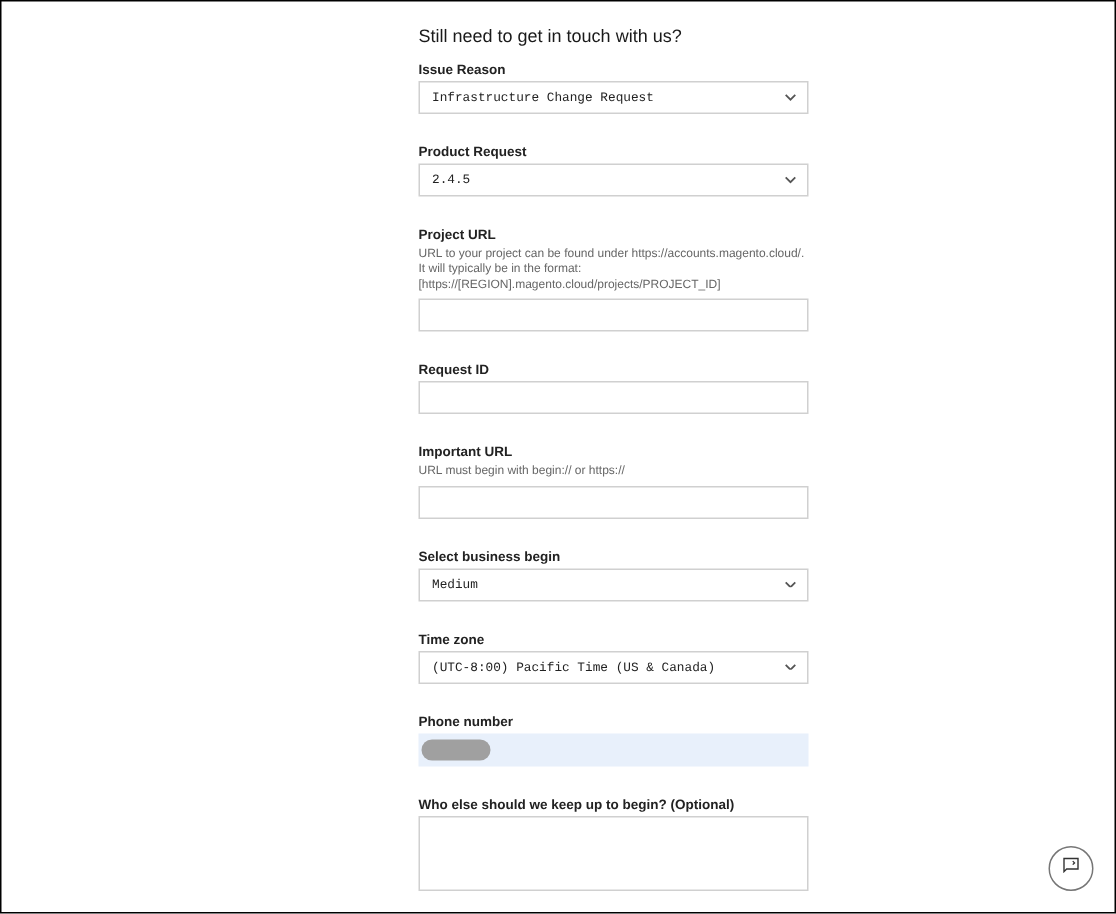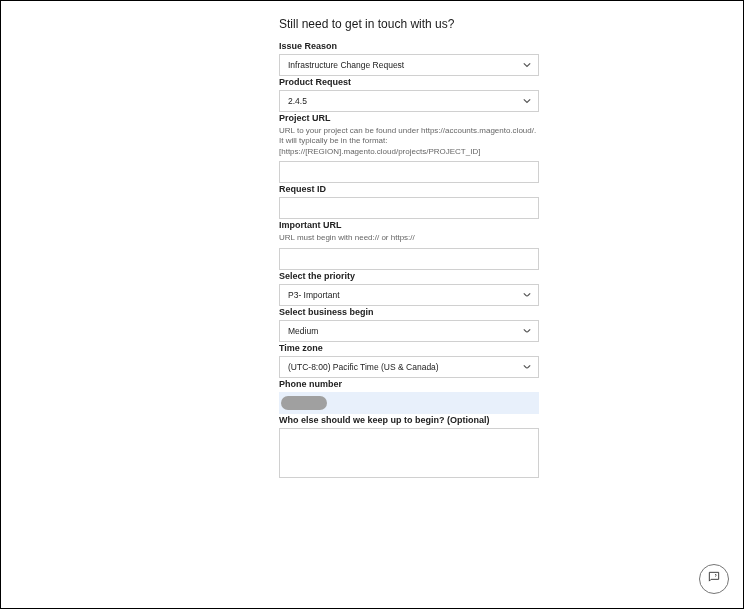--- a/index.html
+++ b/index.html
@@ -19,21 +19,21 @@
       font-size: 9px;
       color: #222;
     }
     .page-title {
       font-size: 12px;
       font-weight: 400;
       margin-bottom: 10px;
       color: #1a1a1a;
     }
     .field {
-      margin-bottom: 1px;
+      margin-bottom: 20px;
     }
     .field-label {
       font-size: 9px;
       font-weight: 600;
       color: #222;
       margin-bottom: 3px;
       display: block;
     }
     .field-help {
       font-size: 8px;
@@ -48,20 +48,21 @@
       width: 100%;
       height: 22px;
       border: 1px solid #d0d0d0;
       background: #fff;
       font-size: 8.5px;
       padding: 0 20px 0 8px;
       appearance: none;
       -webkit-appearance: none;
       color: #222;
       cursor: pointer;
+      font-family: Liberation Mono, monospace;
     }
     .chevron {
       position: absolute;
       right: 8px;
       top: 50%;
       transform: translateY(-50%);
       pointer-events: none;
       width: 8px;
       height: 5px;
     }
@@ -151,35 +152,24 @@
     <input class="form-input" value="" style="">
   </div>
 
   <div class="field">
     <label class="field-label">Request ID</label>
     <input class="form-input" value="" style="">
   </div>
 
   <div class="field">
     <label class="field-label">Important URL</label>
-    <div class="field-help">URL must begin with need:// or https://</div>
+    <div class="field-help">URL must begin with begin:// or https://</div>
     <input class="form-input" value="" style="">
   </div>
 
-  <div class="field">
-    <label class="field-label">Select the priority</label>
-    <div class="select-wrap">
-      <input class="form-select" readonly="" value="P3- Important" style="">
-      <span class="chevron">
-        <svg viewBox="0 0 10 6">
-            <path d="M1 1l4 4 4-4" stroke="#555" stroke-width="1.5" fill="none"></path>
-          </svg>
-      </span>
-    </div>
-  </div>
 
   <div class="field">
     <label class="field-label">Select business begin</label>
     <div class="select-wrap">
       <input class="form-select" readonly="" value="Medium" style="">
       <span class="chevron">
         <svg viewBox="0 0 10 6">
             <path d="M1 1l4 4 4-4" stroke="#555" stroke-width="1.5" fill="none"></path>
           </svg>
       </span>

